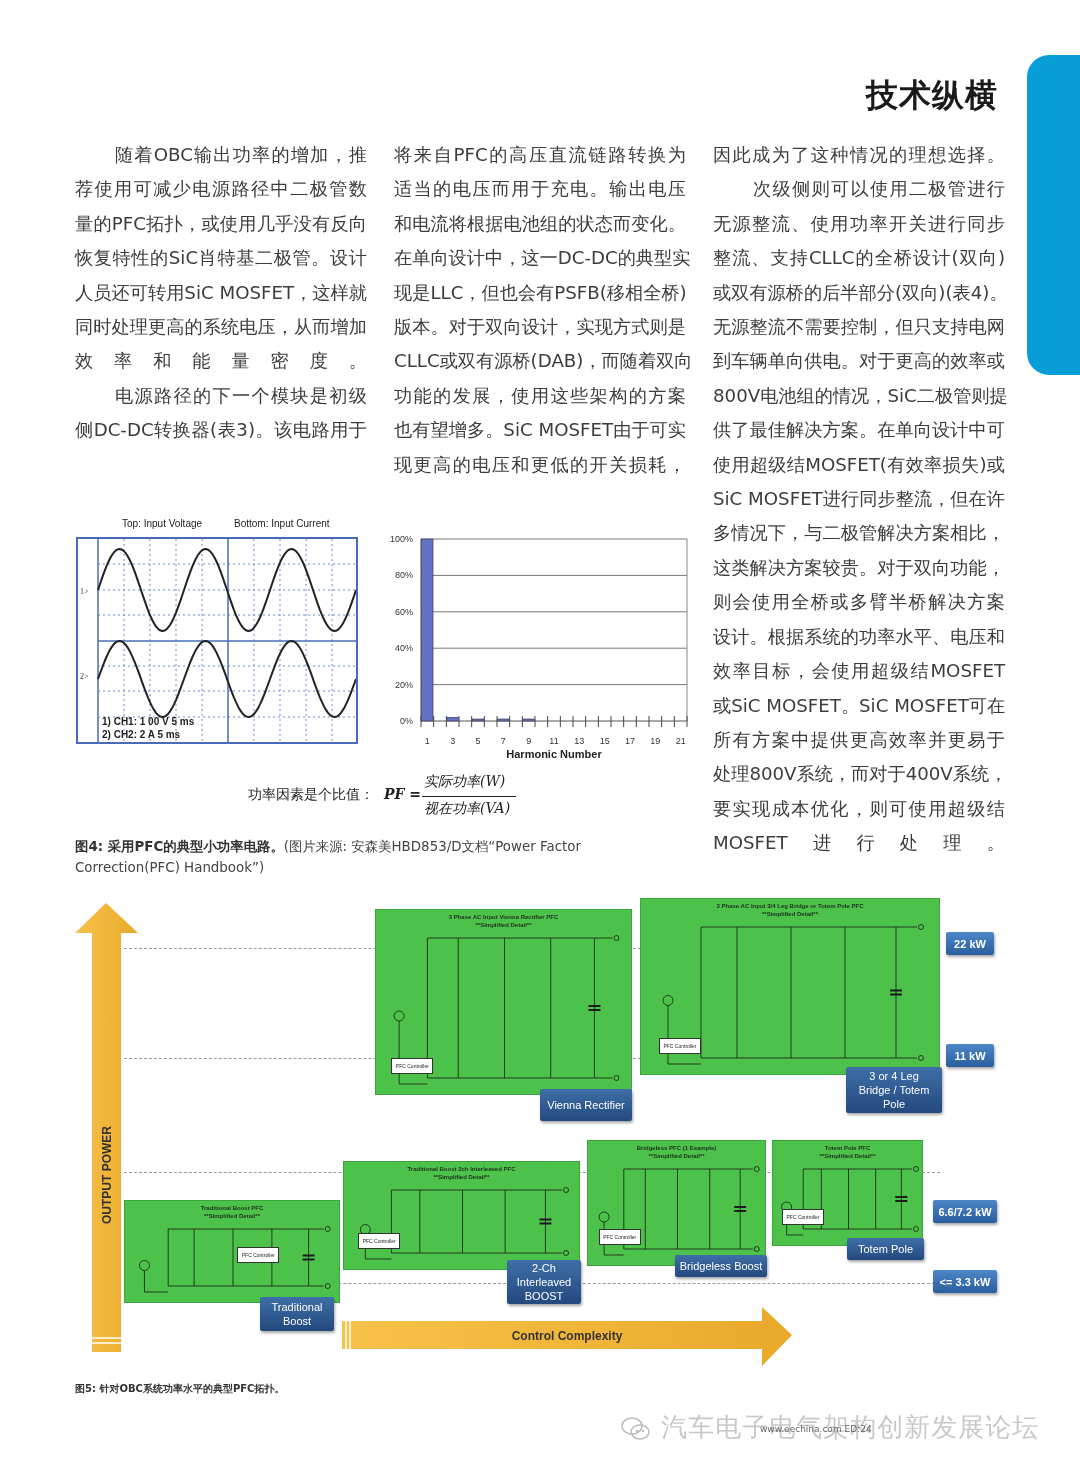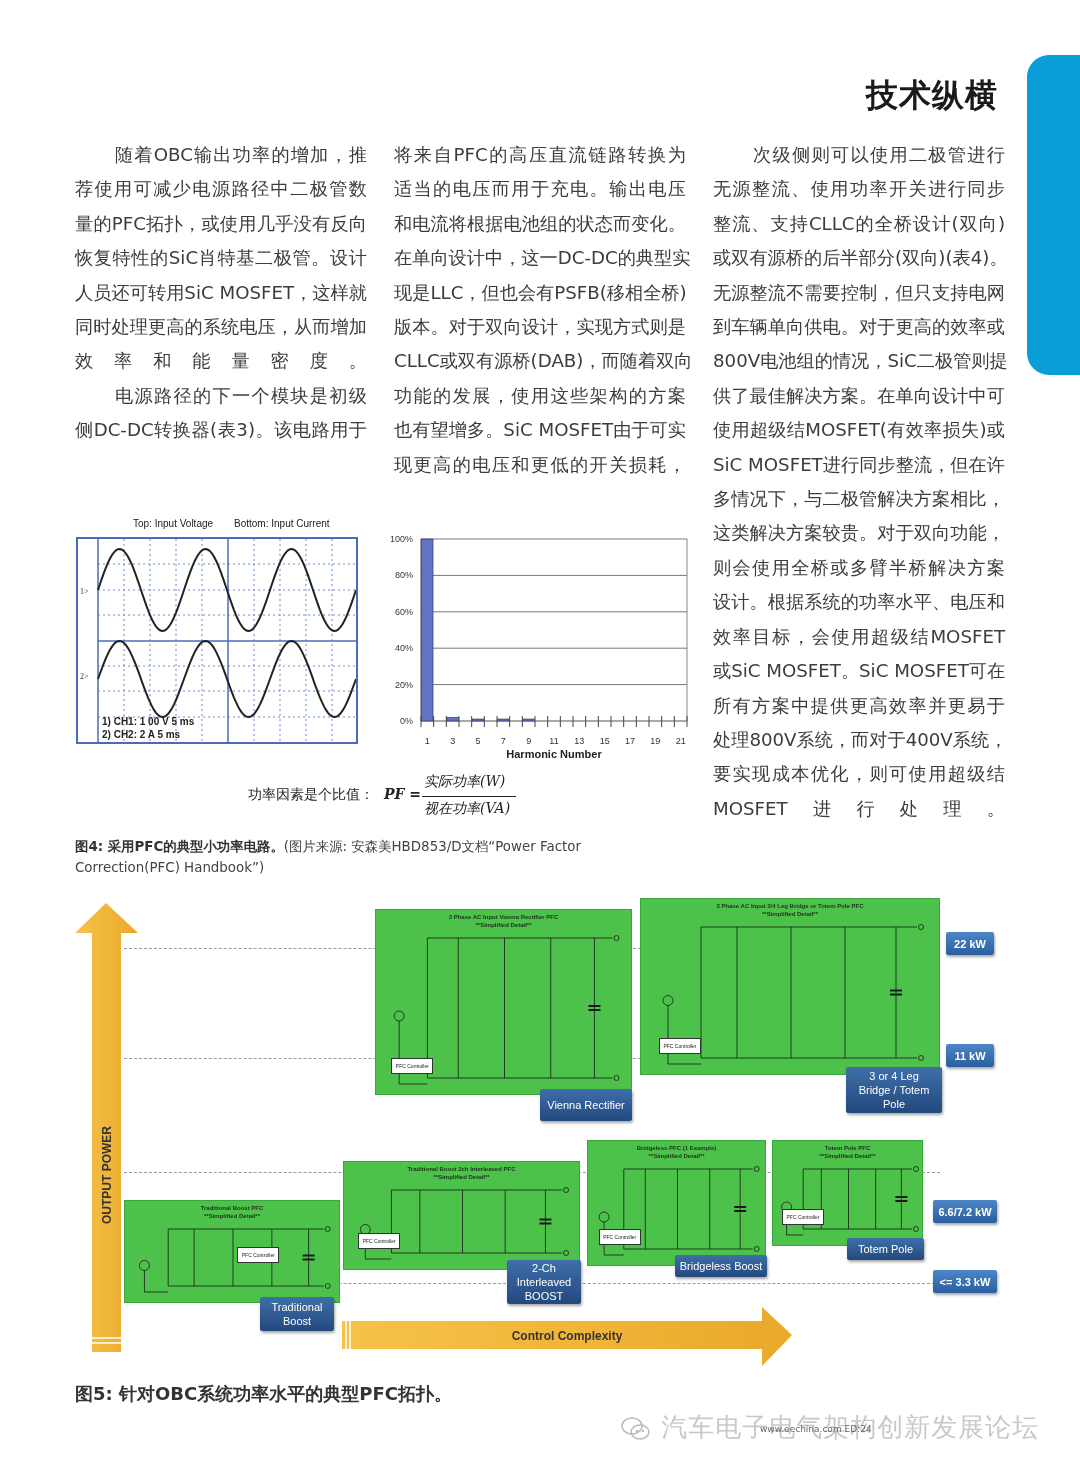--- a/index.html
+++ b/index.html
@@ -38,21 +38,21 @@
 
   
   .fig5 { position: absolute; left: 70px; top: 895px; width: 940px; height: 470px; }
   .dash { position: absolute; border-top: 1px dashed #9a9a9a; height: 0; }
   .green { position: absolute; background: #4cc24a; border: 1px solid #3aa53a; }
   .green .t { position: absolute; left: 0; right: 0; top: 3px; text-align: center; font-size: 6px; line-height: 8px; font-weight: bold; color: #1f2f1f; font-family: "Liberation Sans", sans-serif; }
   .badge { position: absolute; background: linear-gradient(#3f6fa8, #23497e); color: #fff; font-family: "Liberation Sans", sans-serif; font-size: 11px; text-align: center; border-radius: 2px; box-shadow: 1px 2px 3px rgba(0,0,0,0.35); display: flex; align-items: center; justify-content: center; line-height: 14px; }
   .pwr { position: absolute; background: linear-gradient(#4d86c8, #2a5e9e); color: #fff; font-family: "Liberation Sans", sans-serif; font-weight: bold; font-size: 11px; border-radius: 2px; box-shadow: 1px 2px 3px rgba(0,0,0,0.35); display: flex; align-items: center; justify-content: center; }
   .ctrl { position: absolute; background: #fff; border: 1px solid #333; font-size: 5px; display: flex; align-items: center; justify-content: center; font-family: "Liberation Sans", sans-serif; color: #222; }
 
-  .fig5-caption { position: absolute; left: 75px; top: 1382px; font-size: 18px; font-weight: bold; color: #333; }
+  .fig5-caption { position: absolute; left: 75px; top: 1382px; font-size: 10px; font-weight: bold; color: #333; }
   .watermark { position: absolute; left: 620px; top: 1410px; font-size: 26px; color: #c8c8c8; letter-spacing: 1px; font-family: "DejaVu Sans", sans-serif; }
   .watermark .icon { display: inline-block; width: 32px; height: 28px; vertical-align: middle; }
   .watermark .small { position: absolute; left: 140px; top: 14px; font-size: 9px; color: #666; letter-spacing: 0; }
 </style>
 </head>
 <body>
 
 <div class="section-title">技术纵横</div>
 <div class="side-tab"></div>
 
@@ -80,20 +80,23 @@
       <span class="line">现是LLC，但也会有PSFB(移相全桥)</span>
       <span class="line">版本。对于双向设计，实现方式则是</span>
       <span class="line">CLLC或双有源桥(DAB)，而随着双向</span>
       <span class="line">功能的发展，使用这些架构的方案</span>
       <span class="line">也有望增多。SiC MOSFET由于可实</span>
       <span class="line" style="text-align: left;">现更高的电压和更低的开关损耗，</span>
     </p>
   </div>
 <div class="col" id="col3">
     <p>
+      <span class="line" style="text-align: left;">因此成为了这种情况的理想选择。</span>
+    </p>
+    <p>
       <span class="line indent">次级侧则可以使用二极管进行</span>
       <span class="line">无源整流、使用功率开关进行同步</span>
       <span class="line">整流、支持CLLC的全桥设计(双向)</span>
       <span class="line">或双有源桥的后半部分(双向)(表4)。</span>
       <span class="line">无源整流不需要控制，但只支持电网</span>
       <span class="line">到车辆单向供电。对于更高的效率或</span>
       <span class="line">800V电池组的情况，SiC二极管则提</span>
       <span class="line">供了最佳解决方案。在单向设计中可</span>
       <span class="line">使用超级结MOSFET(有效率损失)或</span>
       <span class="line">SiC MOSFET进行同步整流，但在许</span>
@@ -104,21 +107,21 @@
       <span class="line">效率目标，会使用超级结MOSFET</span>
       <span class="line">或SiC MOSFET。SiC MOSFET可在</span>
       <span class="line">所有方案中提供更高效率并更易于</span>
       <span class="line">处理800V系统，而对于400V系统，</span>
       <span class="line">要实现成本优化，则可使用超级结</span>
       <span class="line" style="text-align: left;">MOSFET进行处理。</span>
     </p>
   </div>
 
 <div class="scope">
-  <span class="scope-title" style="left:46px;margin-left:11px;">Top: Input Voltage</span>
+  <span class="scope-title" style="left:46px;">Top: Input Voltage</span>
   <span class="scope-title" style="left:158px;">Bottom: Input Current</span>
   <div class="scope-grid">
     <svg width="278" height="203" viewBox="0 0 278 203">
       <g stroke="#6b8bd0" stroke-width="1" stroke-dasharray="2,3">
         <line x1="20" y1="25" x2="278" y2="25"></line>
           <line x1="20" y1="51" x2="278" y2="51"></line>
         <line x1="20" y1="76" x2="278" y2="76"></line>
           <line x1="20" y1="127" x2="278" y2="127"></line>
         <line x1="20" y1="152" x2="278" y2="152"></line>
           <line x1="20" y1="178" x2="278" y2="178"></line>

